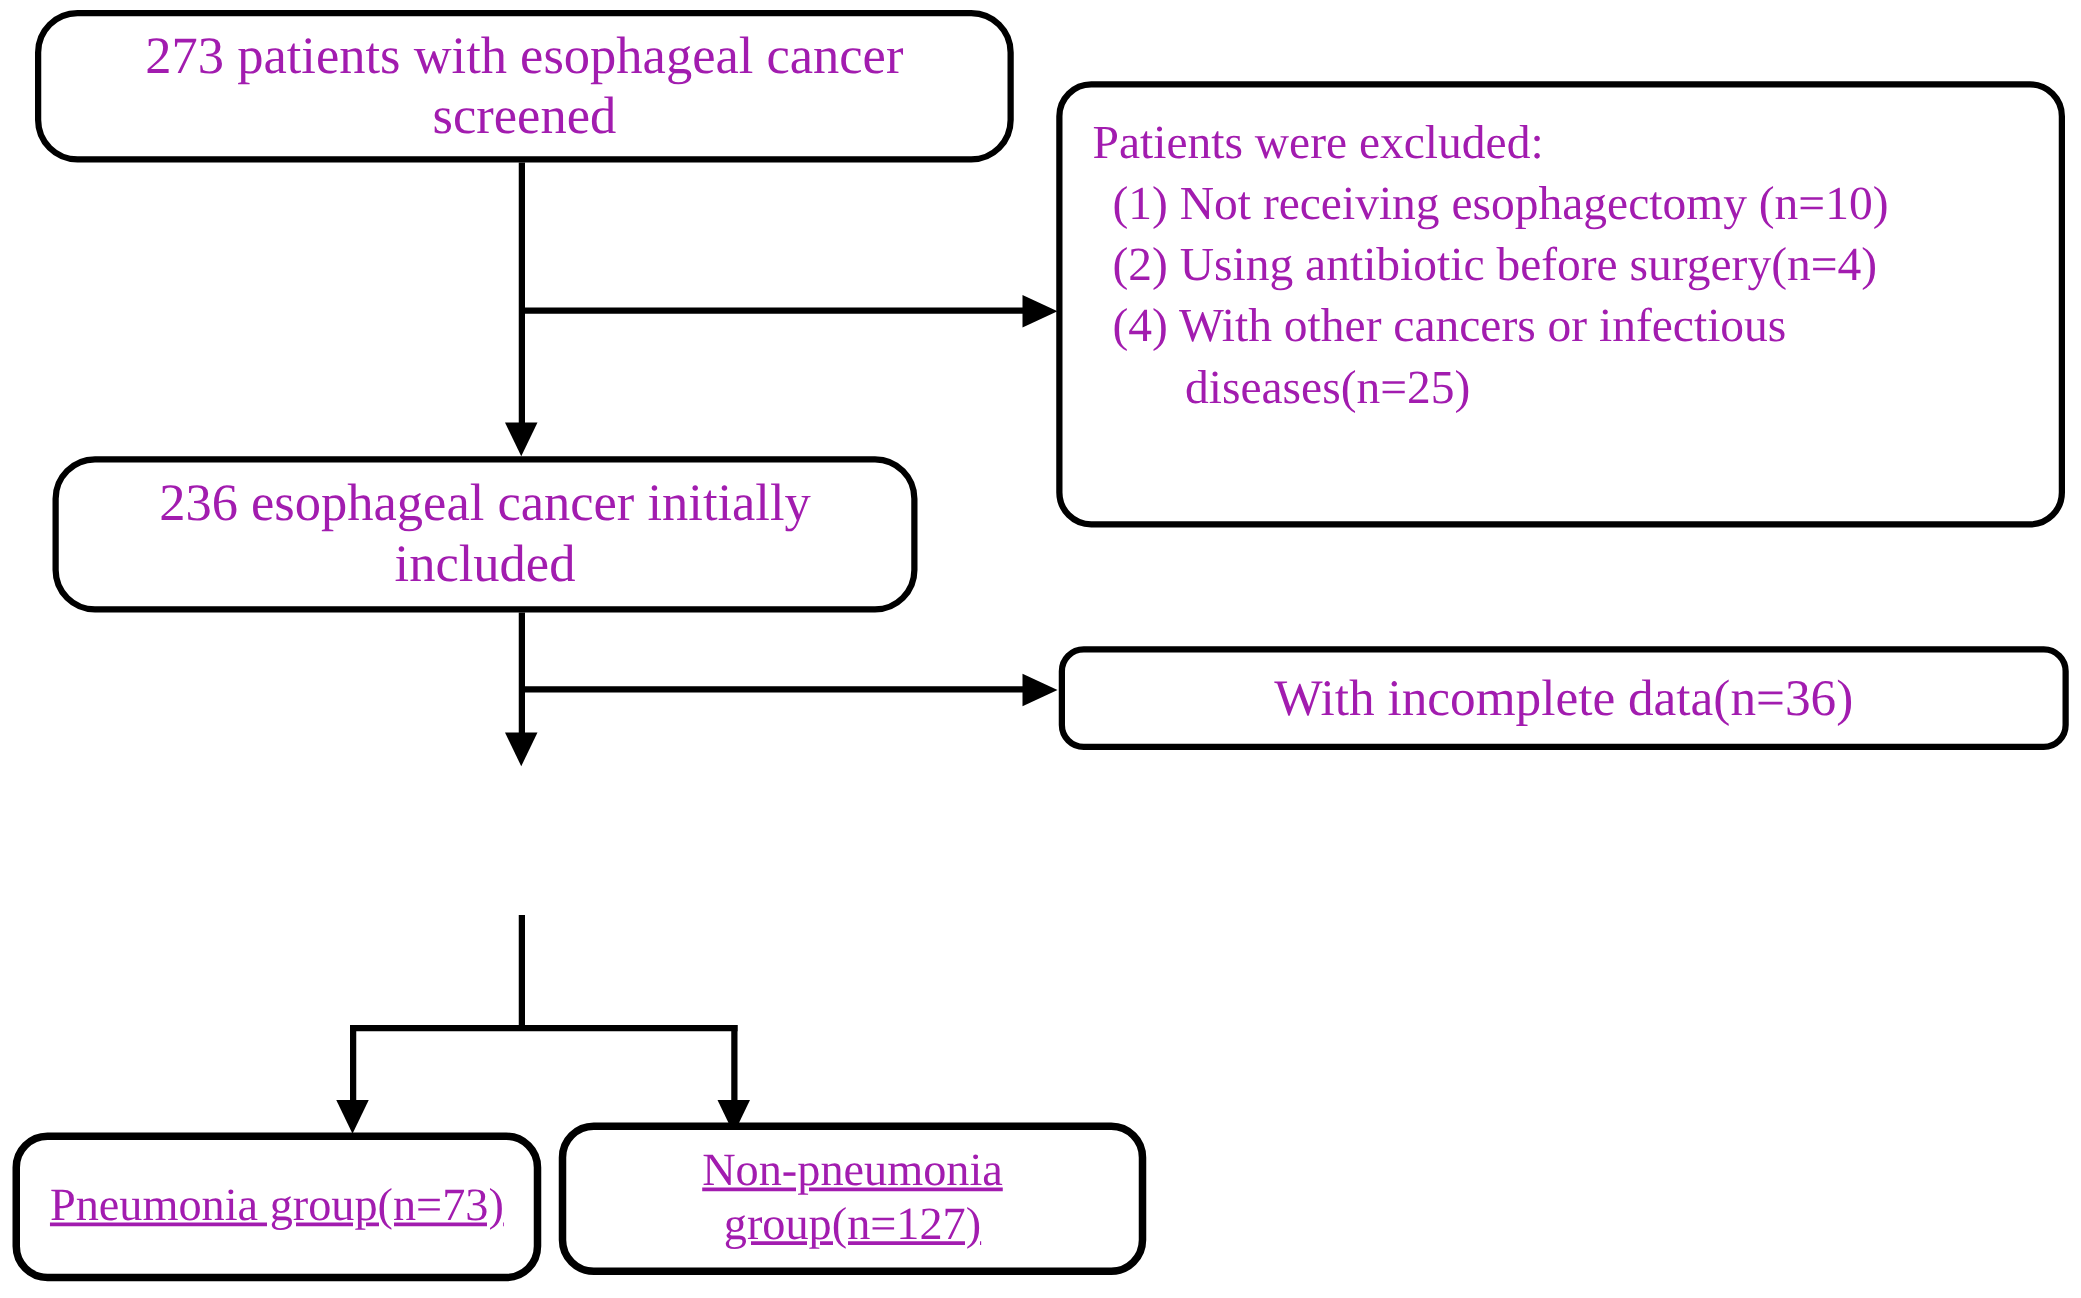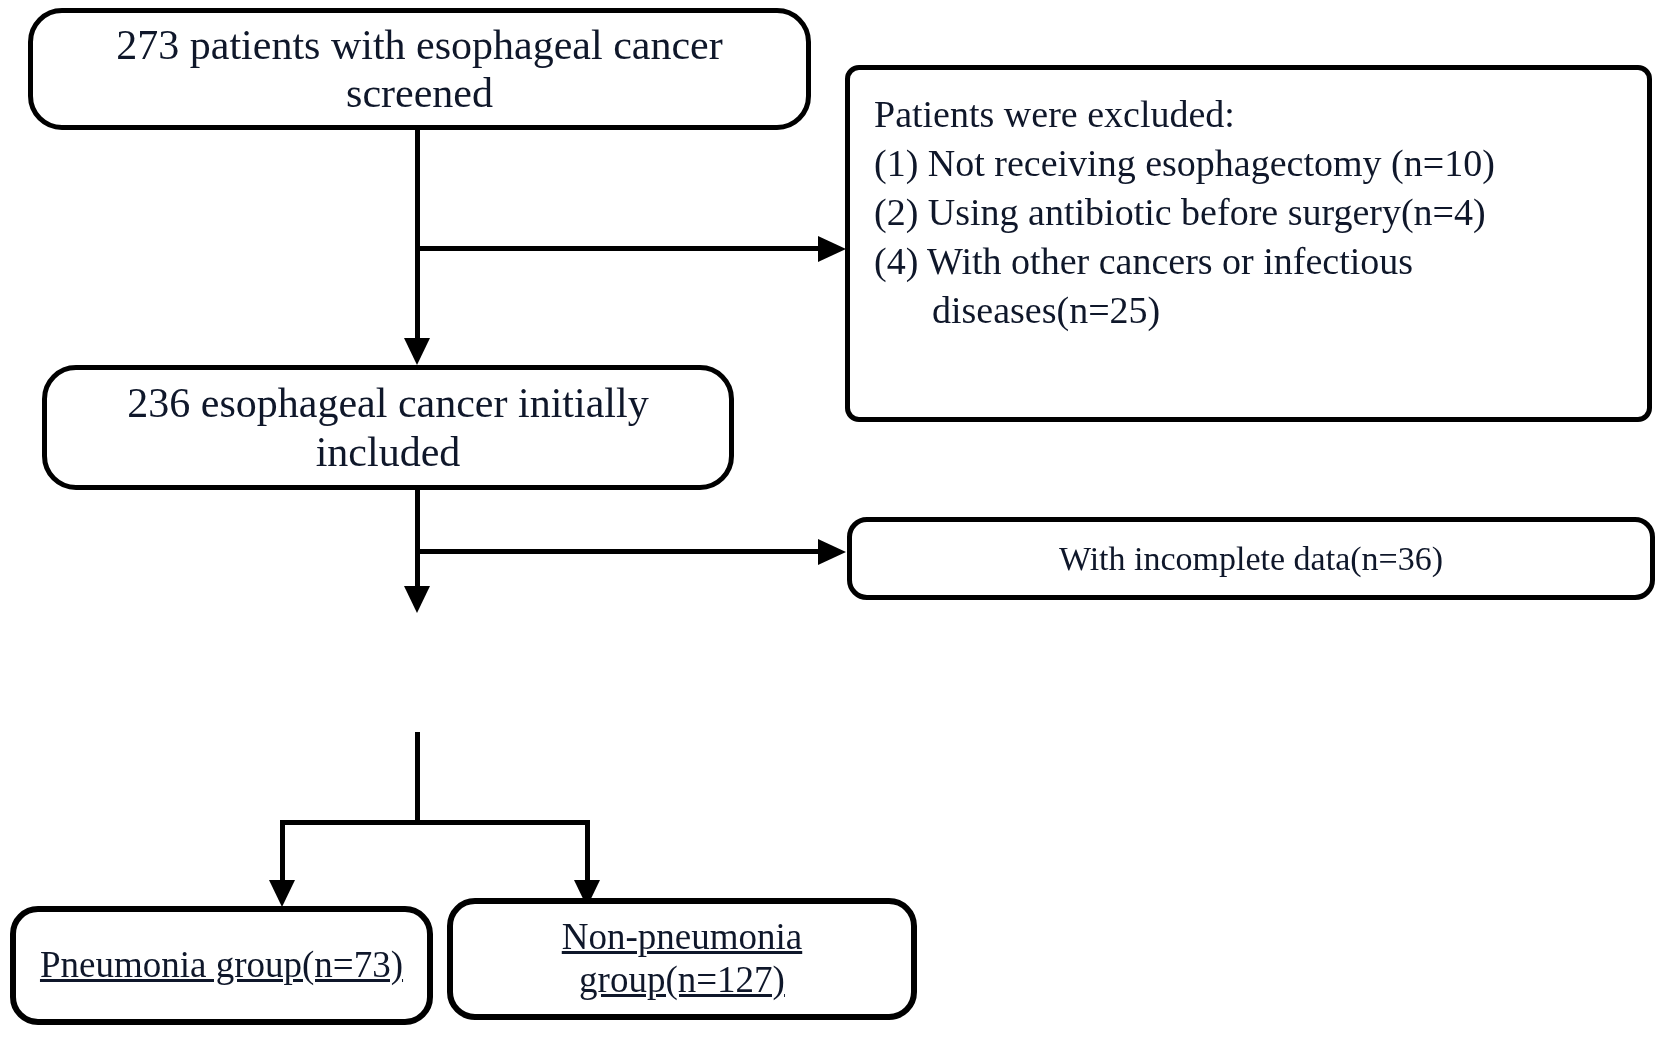--- a/index.html
+++ b/index.html
@@ -6,21 +6,21 @@
     margin: 0;
     padding: 0;
     background: #ffffff;
   }
   .canvas {
     position: relative;
     width: 1665px;
     height: 1038px;
     background: #ffffff;
     font-family: "Liberation Serif", "DejaVu Serif", serif;
-    color: #0f172a;
+    color: #a21caf;
     overflow: hidden;
   }
   .box {
     position: absolute;
     box-sizing: border-box;
     background: #ffffff;
     border: 5px solid #000000;
     border-radius: 34px;
     display: flex;
     align-items: center;
@@ -47,30 +47,31 @@
     position: absolute;
     width: 0; height: 0;
     border-top: 13px solid transparent;
     border-bottom: 13px solid transparent;
     border-left: 28px solid #000000;
   }
   
   .box.excluded {
     display: block;
     text-align: left;
-    border-radius: 14px;
+    border-radius: 28px;
     padding: 20px 16px 0 24px;
     font-size: 38px;
     line-height: 49px;
   }
   .excluded .excl-item {
     padding-left: 58px;
     text-indent: -58px;
+    margin-left: 16px;
   }
-  .box.wide-note { border-radius: 20px; font-size: 34px; }
+  .box.wide-note { border-radius: 20px; font-size: 41px; }
   .box.group { border-width: 6px; border-radius: 28px; font-size: 37px; text-decoration: underline; }
 </style>
 </head>
 <body>
 
 <div class="canvas">
 
   <div class="vline" style="left:415px; top:130px; height:212px;"></div>
   <div class="arr-down" style="left:404px; top:338px;"></div>
 

